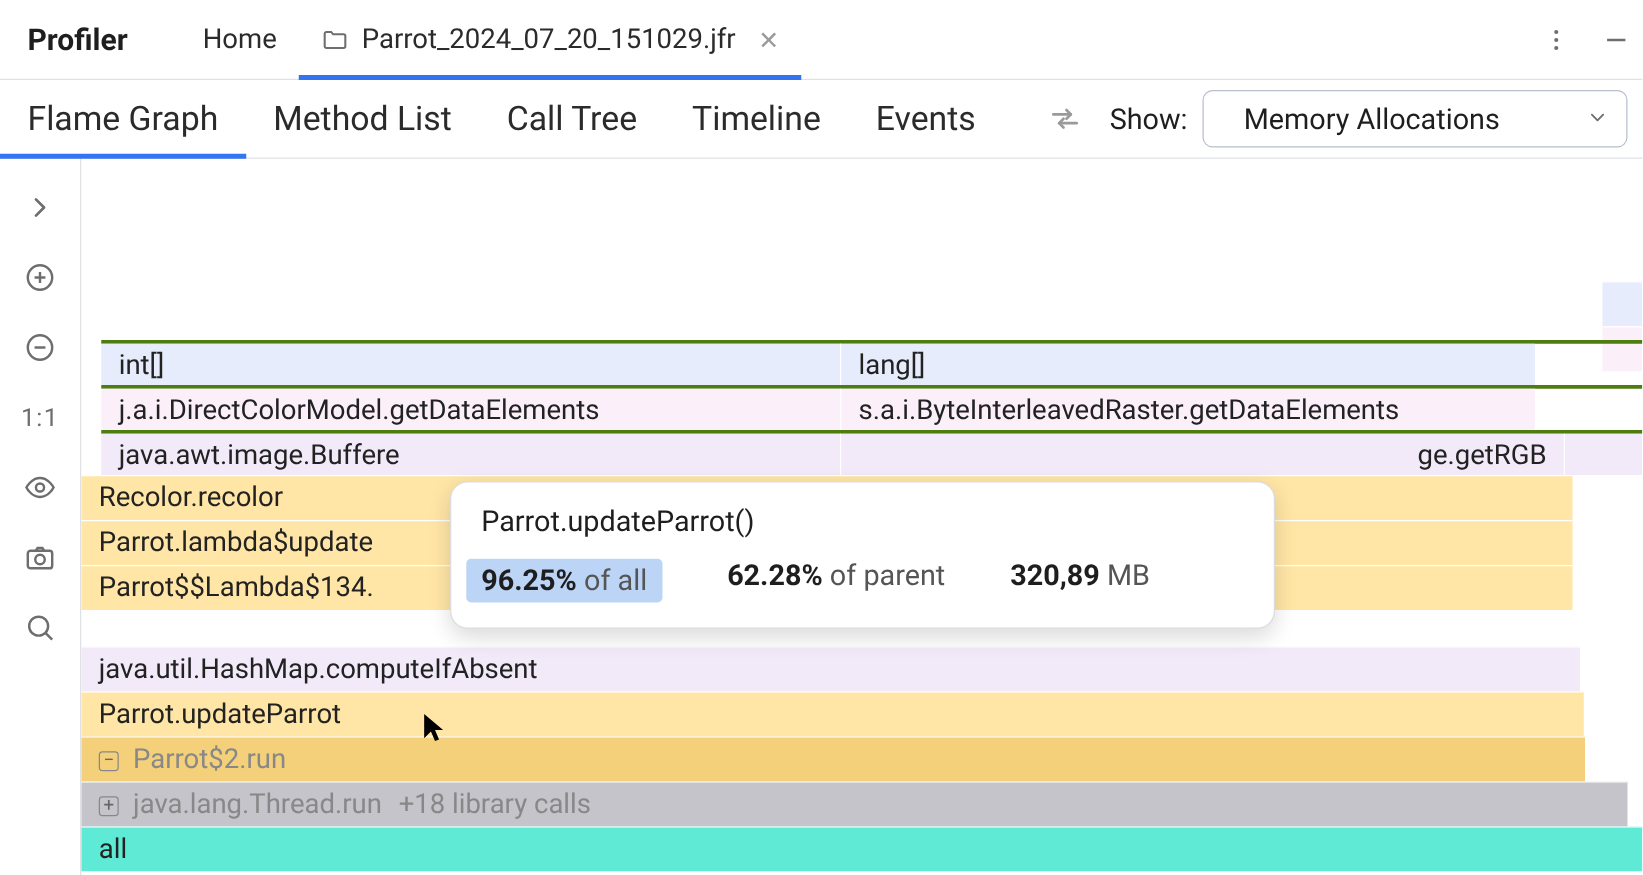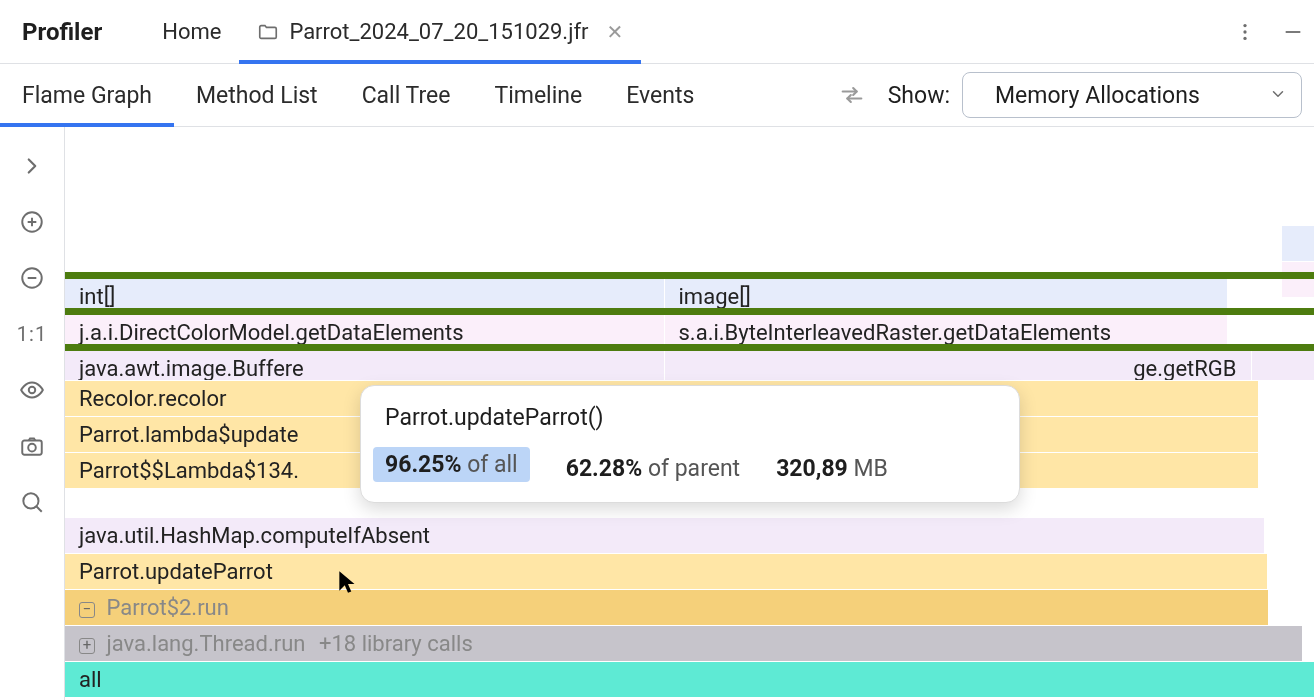--- a/index.html
+++ b/index.html
@@ -73,21 +73,21 @@
     height: 63px;
     padding: 0 12px 0 22px;
     border-bottom: 1px solid var(--border);
   }
   .viewbar .views {
     display: flex; gap: 44px;
     height: 100%;
     align-items: center;
   }
   .viewbar .view {
-    font-size: 23px;
+    font-size: 27px;
     color: #2b2b2b;
     position: relative;
     height: 100%;
     display: flex; align-items: center;
     cursor: pointer;
   }
   .viewbar .view.active::after {
     content: "";
     position: absolute;
     left: -22px; right: -22px; bottom: -1px;
@@ -158,21 +158,22 @@
   }
   .row.gray   { background: var(--frame-gray); color: #555; }
   .row.yellow { background: var(--frame-yellow); }
   .row.yellowdk { background: var(--frame-yellow-dk); }
   .row.lav    { background: var(--frame-lav); margin-top: 29px; }
   .row .dim { color: #888; }
 
   .split {
     display: flex;
     height: 36px;
-    border-top: 7px solid #4d7c0f;
+    border-top: 3px solid #4d7c0f;
+    margin-left: 16px;
   }
   .split .seg {
     font-size: 22px; line-height: 35px; padding-left: 14px;
     white-space: nowrap; overflow: hidden;
     border-right: 1px solid #fff;
     color: #222;
   }
   .split .seg:last-child { border-right: none; }
 
   
@@ -195,21 +196,21 @@
     border: 1px solid #dcdcdc;
     border-radius: 14px;
     box-shadow: 0 6px 18px rgba(0,0,0,0.15);
     padding: 18px 24px 20px 24px;
   }
   .tooltip .method {
     font-size: 23px;
     margin-bottom: 16px;
   }
   .tooltip .stats {
-    display: flex; align-items: flex-end; gap: 36px;
+    display: flex; align-items: flex-start; gap: 52px;
     font-size: 23px;
   }
   .tooltip .stat .num { font-weight: 700; }
   .tooltip .stat.hl {
     background: #bcd5f7;
     border-radius: 4px;
     padding: 4px 12px;
     margin-left: -12px;
   }
   .tooltip .stat .label { color: #555; font-weight: 400; }
@@ -401,21 +402,21 @@
         <div class="seg" style="flex:0 0 45%; background:var(--frame-lightpink);">
           <span>s.a.i.ByteInterleavedRaster.getDataElements</span>
         </div>
       </div>
 
       <div class="split">
         <div class="seg" style="flex:0 0 48%; background:var(--frame-blue);">
           <span>int[]</span>
         </div>
         <div class="seg" style="flex:0 0 45%; background:var(--frame-blue);">
-          <span>image[]</span>
+          <span>lang[]</span>
         </div>
       </div>
 
     </div>
 
     <div class="tooltip">
       <div class="method">Parrot.updateParrot()</div>
       <div class="stats">
         <span class="stat hl">
           <span class="num">96.25%</span>

